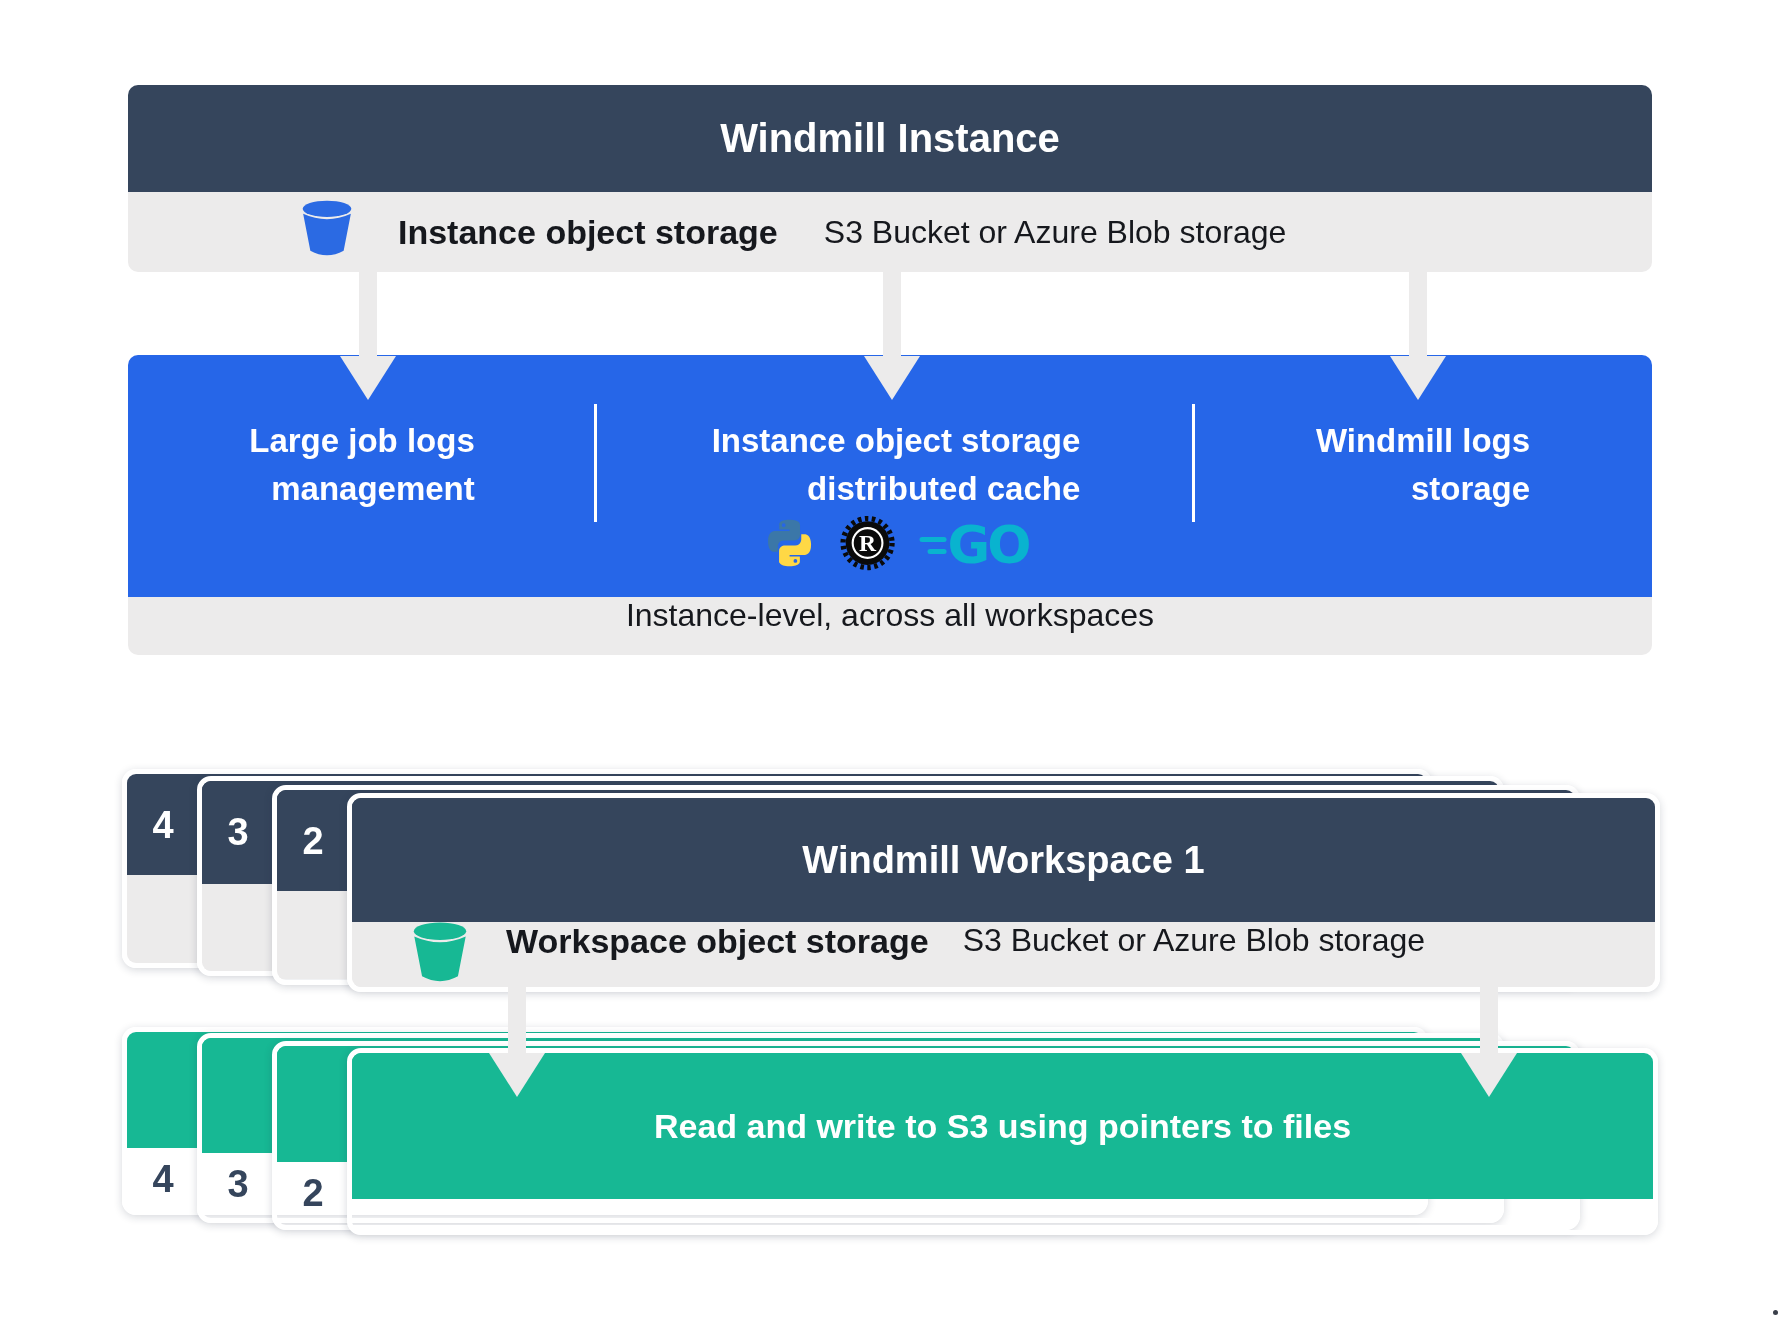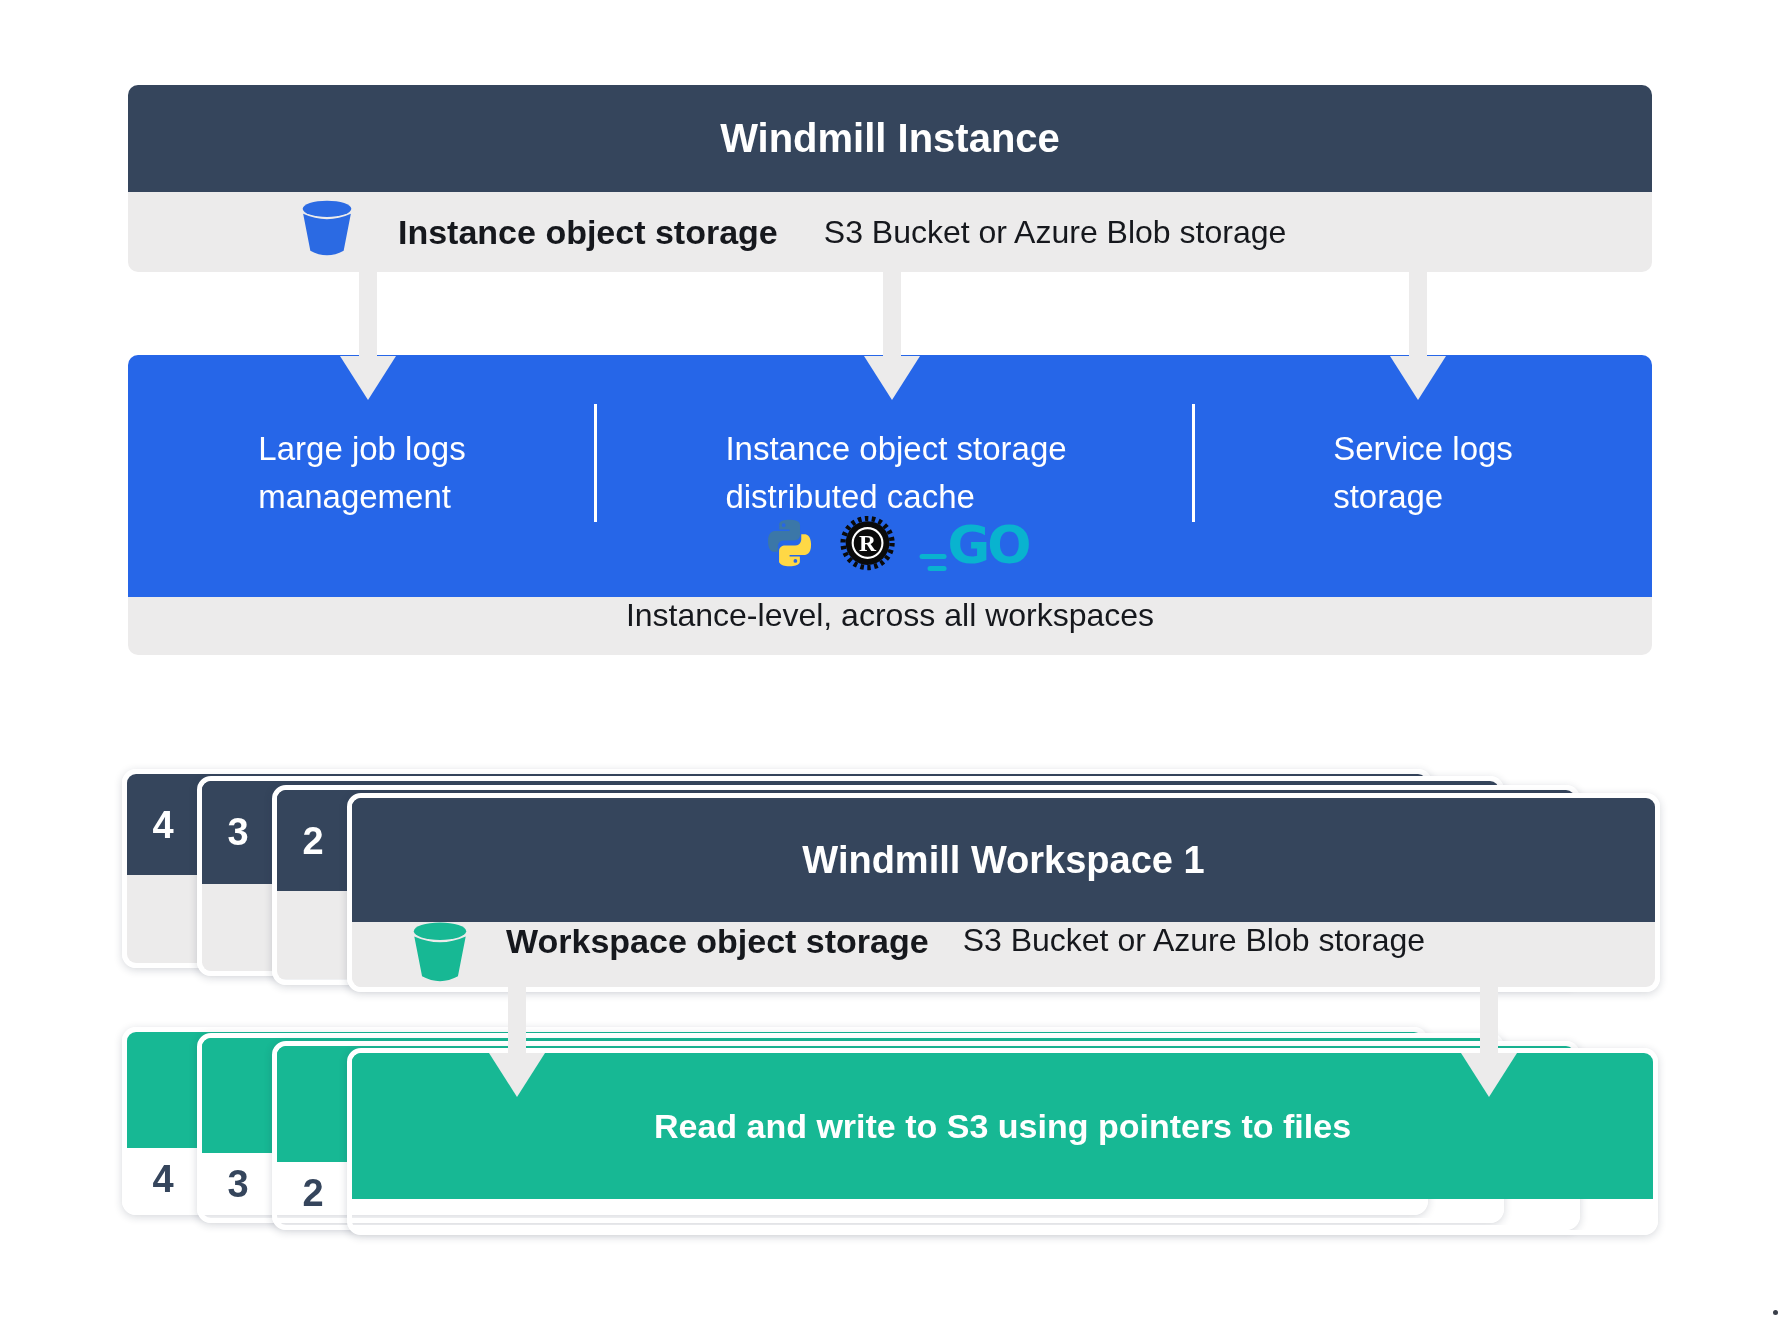--- a/index.html
+++ b/index.html
@@ -22,25 +22,25 @@
   .storage-detail{font-size:32px;font-weight:400;color:#16181d;margin-left:46px;}
 
   
   .flow-bar{width:18px;background:#ecebeb;z-index:40;}
   .flow-head{width:0;height:0;border-left:28px solid transparent;border-right:28px solid transparent;
              border-top:44px solid #ecebeb;z-index:40;}
 
   
   .blue-box{left:128px;top:355px;width:1524px;height:242px;background:#2666e8;border-radius:10px 10px 0 0;z-index:1;}
   .divider{position:absolute;top:49px;width:3px;height:118px;background:#ffffff;}
-  .feat{position:absolute;top:70px;transform:translateX(-50%);text-align:left;color:#ffffff;
-        font-size:33px;font-weight:400;line-height:48px;white-space:nowrap;}
+  .feat{position:absolute;top:62px;transform:translateX(-50%);text-align:right;color:#ffffff;
+        font-size:33px;font-weight:700;line-height:48px;white-space:nowrap;}
   .lang-row{position:absolute;top:160px;left:768px;transform:translateX(-50%);
             display:flex;align-items:center;gap:24px;height:60px;}
-  .go-logo{display:flex;align-items:flex-end;gap:1px;}
+  .go-logo{display:flex;align-items:center;gap:1px;}
   .go-lines{display:flex;flex-direction:column;align-items:flex-end;gap:7px;}
   .go-lines div{height:5px;border-radius:3px;background:#09b3cf;}
   .go-line-1{width:27px;}
   .go-line-2{width:19px;}
   .go-text{color:#09b3cf;font-size:52px;font-weight:800;letter-spacing:-3px;line-height:1;
            font-family:"DejaVu Sans",sans-serif;}
 
   .blue-footer{left:128px;top:597px;width:1524px;height:58px;background:#ecebeb;border-radius:0 0 10px 10px;
       display:flex;align-items:flex-start;justify-content:center;z-index:1;}
   .footnote-text{font-size:32px;color:#16181d;}
@@ -118,21 +118,21 @@
 
     <div class="feat" style="left:234px;">
       <div>Large job logs</div>
       <div>management</div>
     </div>
     <div class="feat" style="left:768px;">
       <div>Instance object storage</div>
       <div>distributed cache</div>
     </div>
     <div class="feat" style="left:1295px;">
-      <div>Service logs</div>
+      <div>Windmill logs</div>
       <div>storage</div>
     </div>
 
     <div class="lang-row">
       <span>
         <svg width="52" height="52" viewBox="0 0 64 64">
           <path fill="#3b77a8" d="M31.8 3.5c-13.3 0-12.5 5.8-12.5 5.8l0 6h12.7v1.8H14.2S5.5 16.1 5.5 29.7c0 13.6 7.6 13.1 7.6 13.1h4.5v-6.3s-.2-7.6 7.5-7.6h12.6s7.2.1 7.2-7V9.9S46 3.5 31.8 3.5zM24.8 7.6a2.3 2.3 0 1 1 0 4.6 2.3 2.3 0 0 1 0-4.6z"></path>
           <path fill="#ffd845" transform="rotate(180 32 32)" d="M31.8 3.5c-13.3 0-12.5 5.8-12.5 5.8l0 6h12.7v1.8H14.2S5.5 16.1 5.5 29.7c0 13.6 7.6 13.1 7.6 13.1h4.5v-6.3s-.2-7.6 7.5-7.6h12.6s7.2.1 7.2-7V9.9S46 3.5 31.8 3.5zM24.8 7.6a2.3 2.3 0 1 1 0 4.6 2.3 2.3 0 0 1 0-4.6z"></path>
         </svg>
       </span>

